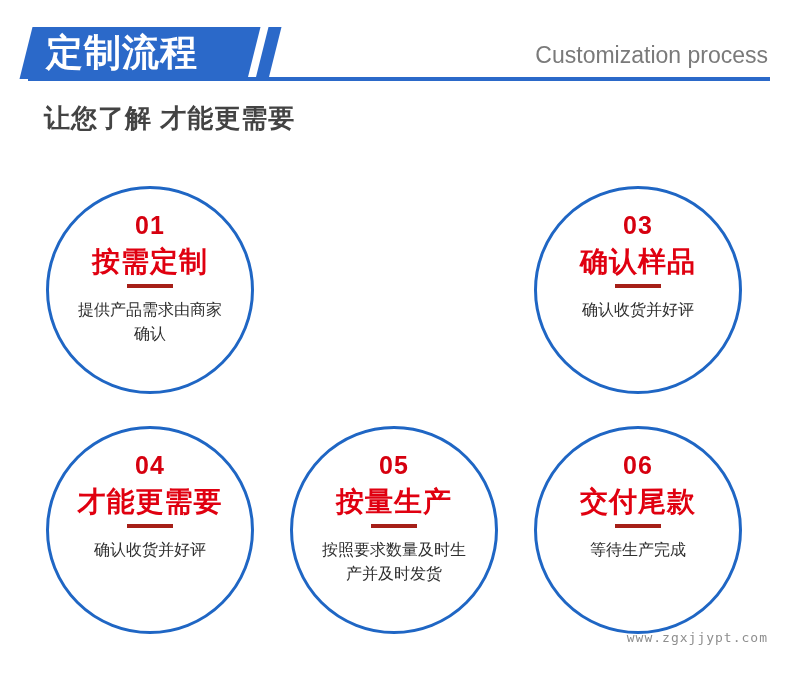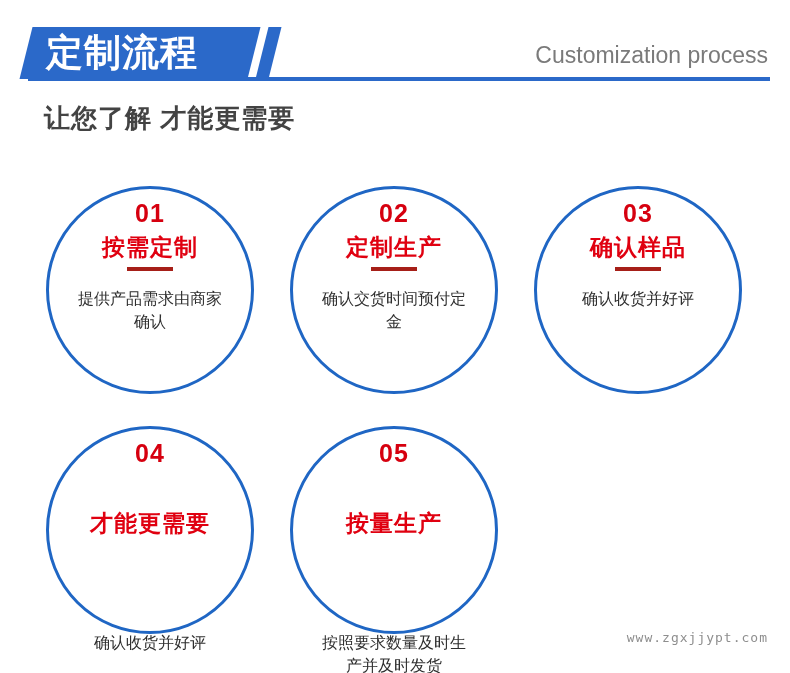--- a/index.html
+++ b/index.html
@@ -106,50 +106,50 @@
     border: 3px solid #1f66c4;
     border-radius: 50%;
     box-sizing: border-box;
     display: flex;
     flex-direction: column;
     align-items: center;
     justify-content: flex-start;
     text-align: center;
   }
   .step.r1 { top: 8px; }
-  .step.r2 { top: 248px; gap: 36px; }
+  .step.r2 { top: 248px; }
   .step.c1 { left: 46px; }
   .step.c2 { left: 290px; }
   .step.c3 { left: 534px; }
 
   .step-num {
-    margin-top: 12px;
+    margin-top: 24px;
     color: #d6000f;
     font-size: 25px;
     font-weight: bold;
     line-height: 1;
     letter-spacing: 1px;
   }
   .step-title {
     margin-top: 9px;
     color: #e00010;
-    font-size: 23px;
+    font-size: 28px;
     font-weight: bold;
     line-height: 1.05;
     letter-spacing: 1px;
     white-space: nowrap;
   }
   .step-div {
     margin-top: 8px;
     width: 46px;
     height: 4px;
     background: #a61f18;
   }
   .step-desc {
-    margin-top: 16px;
+    margin-top: 10px;
     width: 150px;
     color: #2f2f2f;
     font-size: 16px;
     line-height: 1.45;
     font-weight: normal;
   }
 
   
   #watermark {
     position: absolute;
@@ -177,26 +177,20 @@
 
 <div id="steps">
 
   <div class="step r1 c1">
     <div class="step-num">01</div>
     <div class="step-title">按需定制</div>
     <div class="step-div"></div>
     <div class="step-desc">提供产品需求由商家确认</div>
   </div>
 
-  <div class="step r1 c2">
-    <div class="step-num">02</div>
-    <div class="step-title">定制生产</div>
-    <div class="step-div"></div>
-    <div class="step-desc">确认交货时间预付定金</div>
-  </div>
 
   <div class="step r1 c3">
     <div class="step-num">03</div>
     <div class="step-title">确认样品</div>
     <div class="step-div"></div>
     <div class="step-desc">确认收货并好评</div>
   </div>
 
   <div class="step r2 c1">
     <div class="step-num">04</div>
@@ -205,16 +199,22 @@
     <div class="step-desc">确认收货并好评</div>
   </div>
 
   <div class="step r2 c2">
     <div class="step-num">05</div>
     <div class="step-title">按量生产</div>
     <div class="step-div"></div>
     <div class="step-desc">按照要求数量及时生产并及时发货</div>
   </div>
 
+  <div class="step r2 c3">
+    <div class="step-num">06</div>
+    <div class="step-title">交付尾款</div>
+    <div class="step-div"></div>
+    <div class="step-desc">等待生产完成</div>
+  </div>
 
 </div>
 
 <div id="watermark">www.zgxjjypt.com</div>
 
 </body></html>

